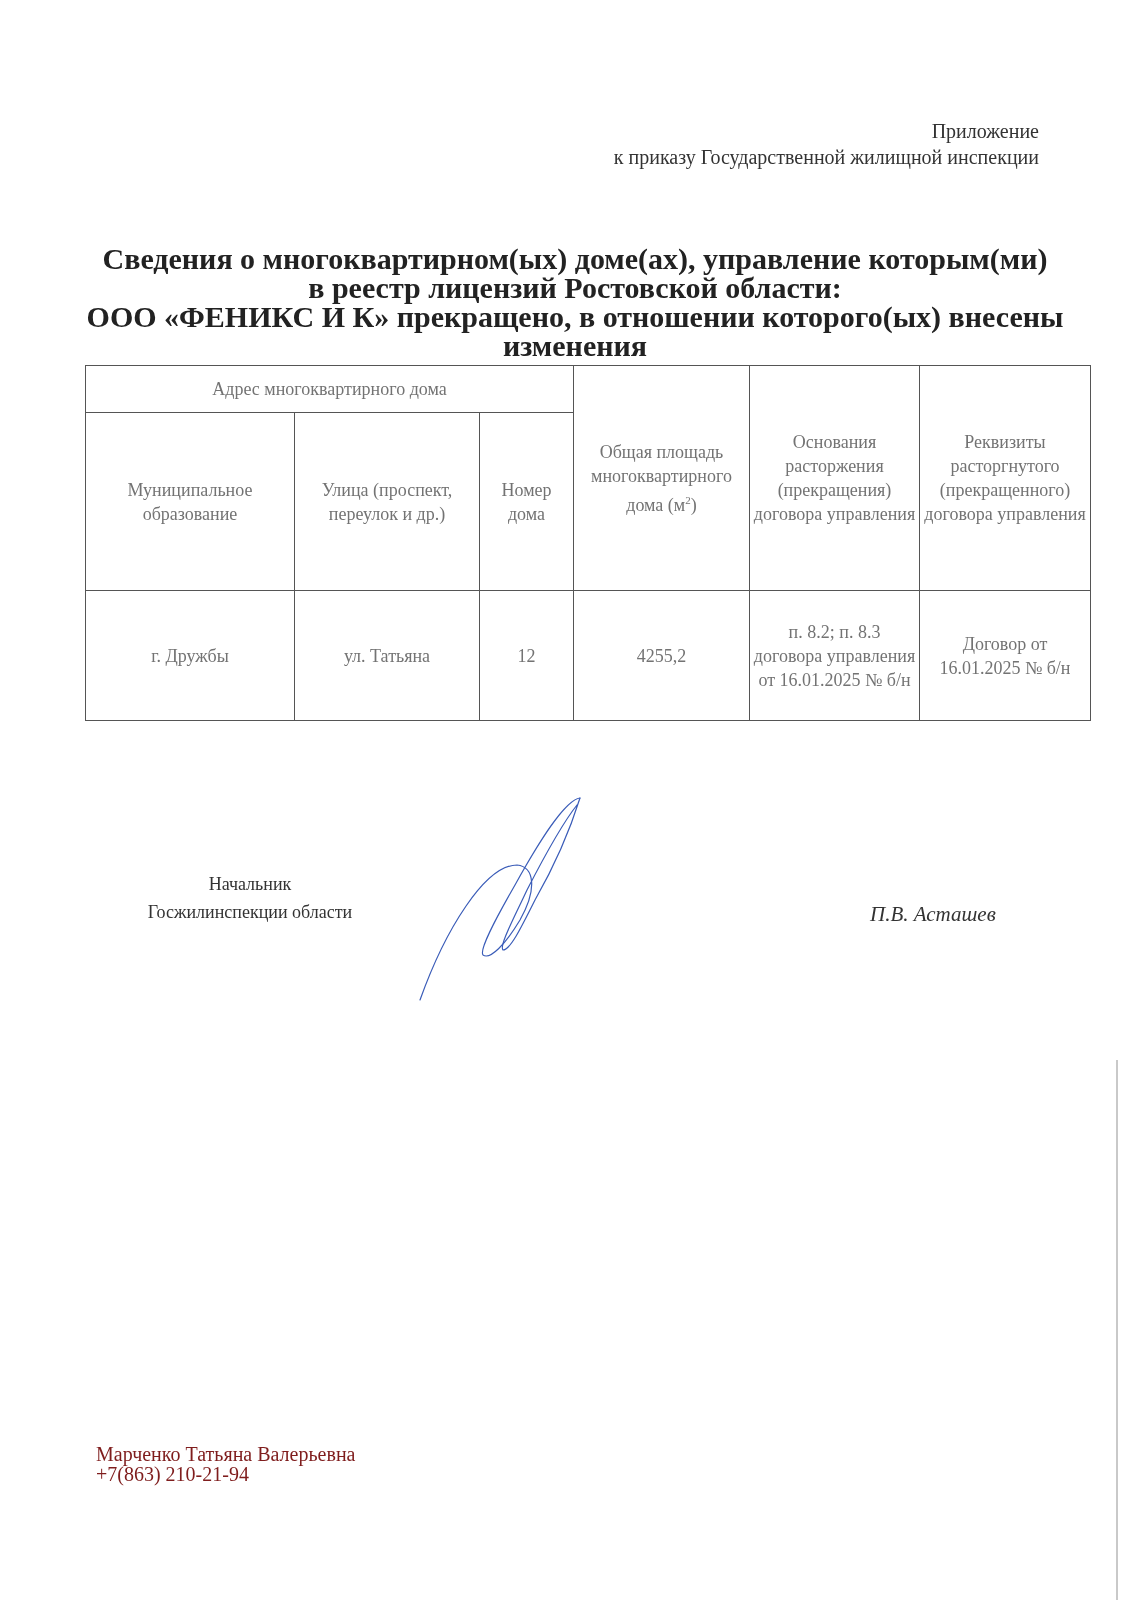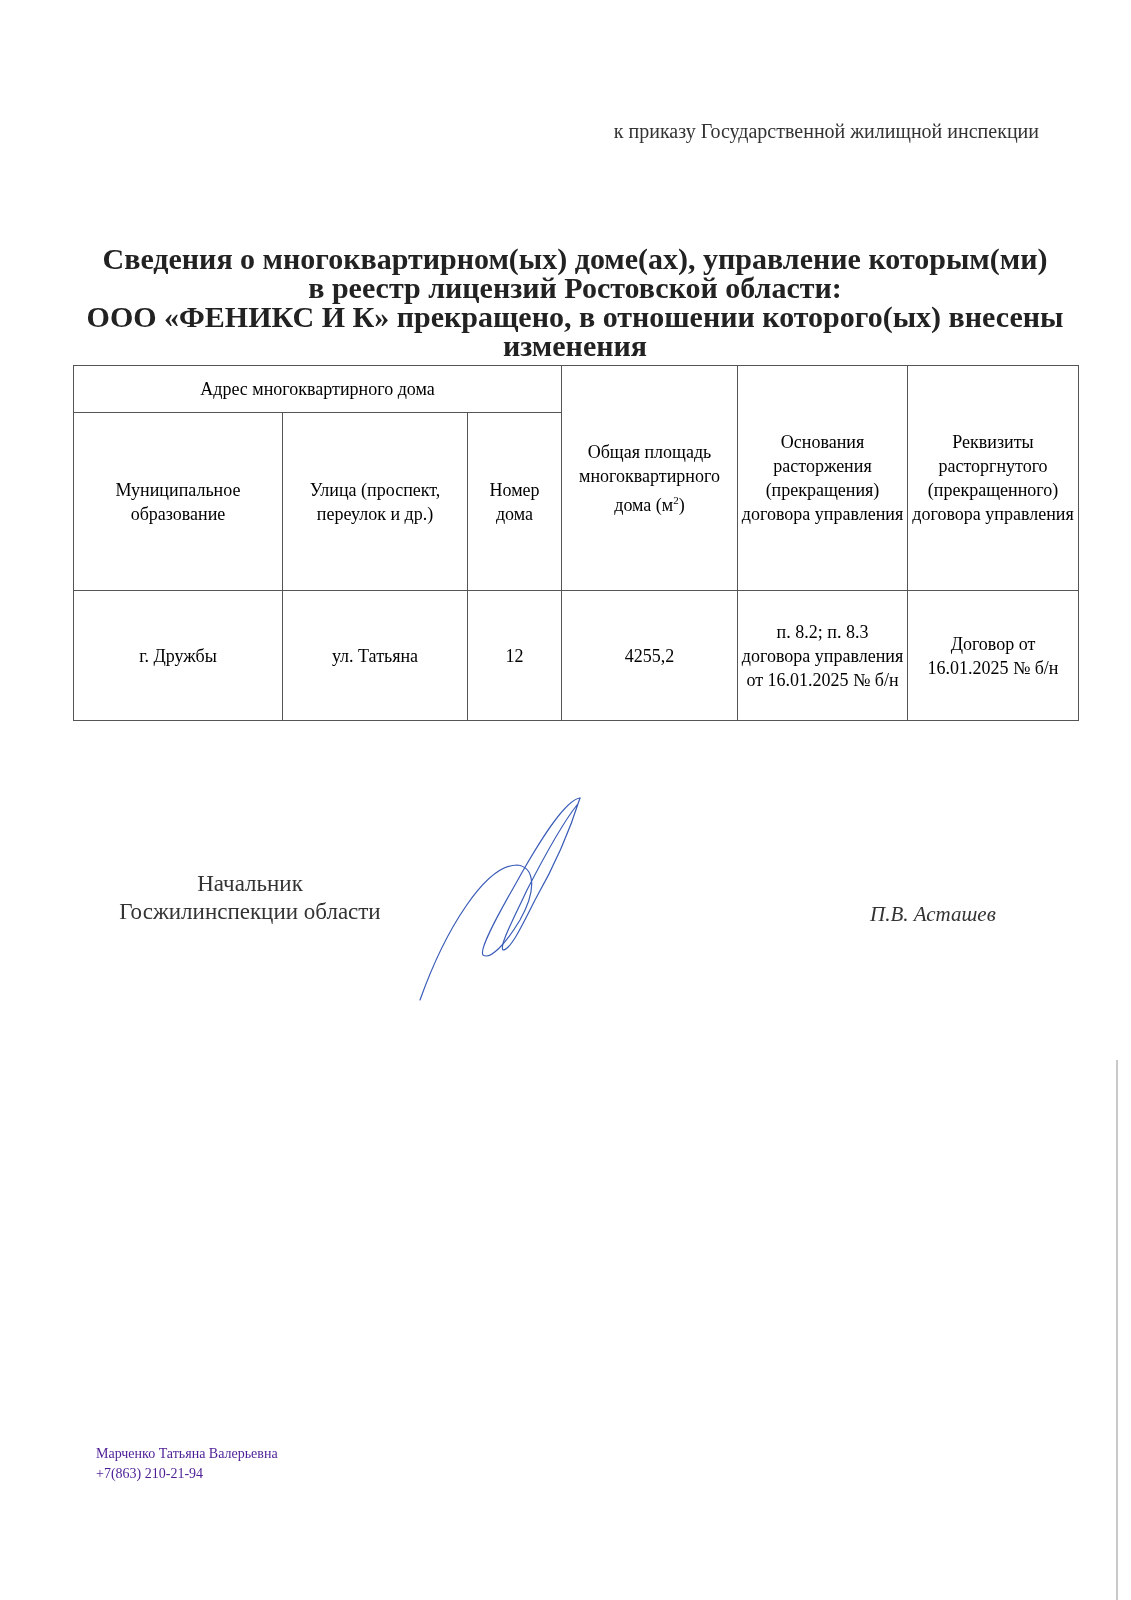--- a/index.html
+++ b/index.html
@@ -21,40 +21,41 @@
     position: absolute; left: 0; right: 0; top: -6px;
     font-family: "DejaVu Sans", sans-serif; font-style: italic;
     color: #3a5cb8; font-size: 22px; letter-spacing: 4px;
   }
   .title {
     left: 60px; width: 1030px; top: 244px; text-align: center;
     font-size: 30px; line-height: 29px; font-weight: bold; color: #222;
   }
   .title span { display: block; }
   table.reg {
-    position: absolute; left: 73px; top: 365px; width: 1005px;
-    border-collapse: collapse; font-size: 18px; color: #000000; table-layout: fixed; border-radius: 17px;
+    position: absolute; left: 85px; top: 365px; width: 1005px;
+    border-collapse: collapse; font-size: 18px; color: #737373; table-layout: fixed; border-radius: 17px;
   }
   table.reg td {
     border: 1.5px solid #555; text-align: center; vertical-align: middle;
     padding: 2px 3px; line-height: 24px;
   }
   .sig-title {
     left: 90px; top: 870px; width: 320px; text-align: center;
-    font-size: 23px; line-height: 28px; color: #333;
+    font-size: 18px; line-height: 28px; color: #333;
   }
   .sig-name { left: 870px; top: 902px; font-size: 21px; color: #333; font-style: italic; }
   .signature { left: 395px; top: 770px; }
-  .contact { left: 96px; top: 1444px; font-size: 14px; line-height: 20px; color: #4c1d95; }
+  .contact { left: 96px; top: 1444px; font-size: 20px; line-height: 20px; color: #7f1d1d; }
   .scanline { left: 1116px; top: 1060px; width: 2px; height: 540px; background: #c9c9c9; }
 </style>
 </head>
 <body>
 
 <div class="abs appendix">
+  <span class="line">Приложение</span>
   <span class="line">к приказу Государственной жилищной инспекции</span>
 </div>
 
 <div class="abs title">
   <span>Сведения о многоквартирном(ых) доме(ах), управление которым(ми)</span>
   <span>в реестр лицензий Ростовской области:</span>
   <span>ООО «ФЕНИКС И К» прекращено, в отношении которого(ых) внесены изменения</span>
 </div>
 
 <table class="reg">

